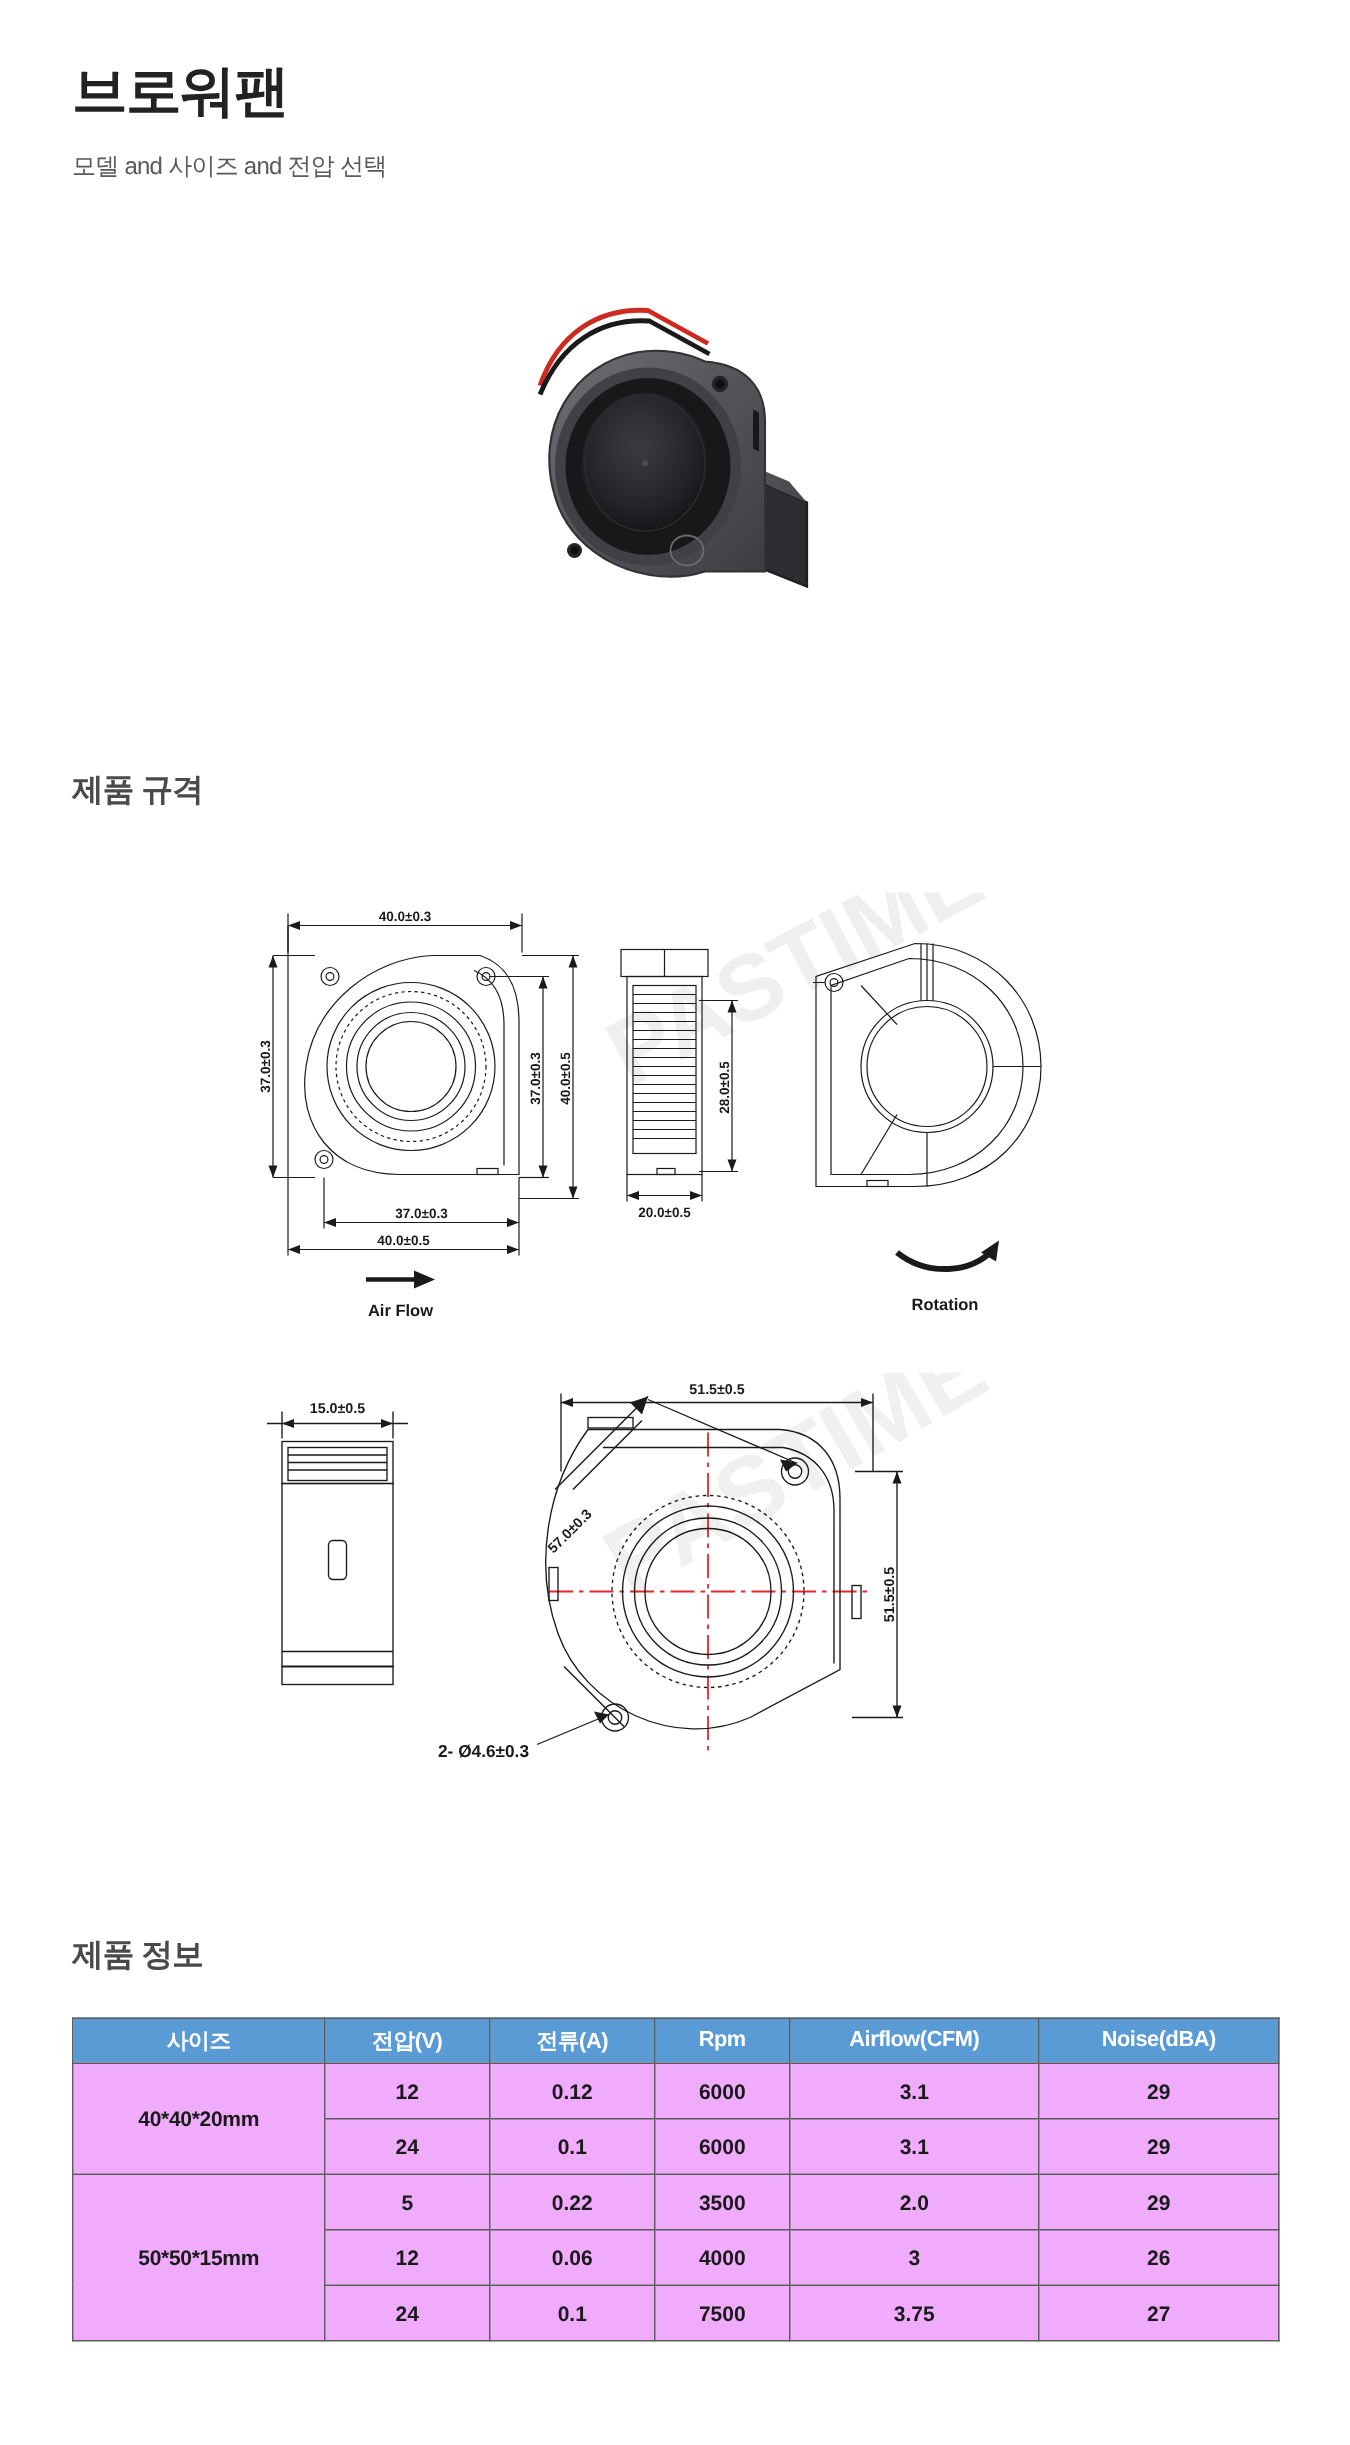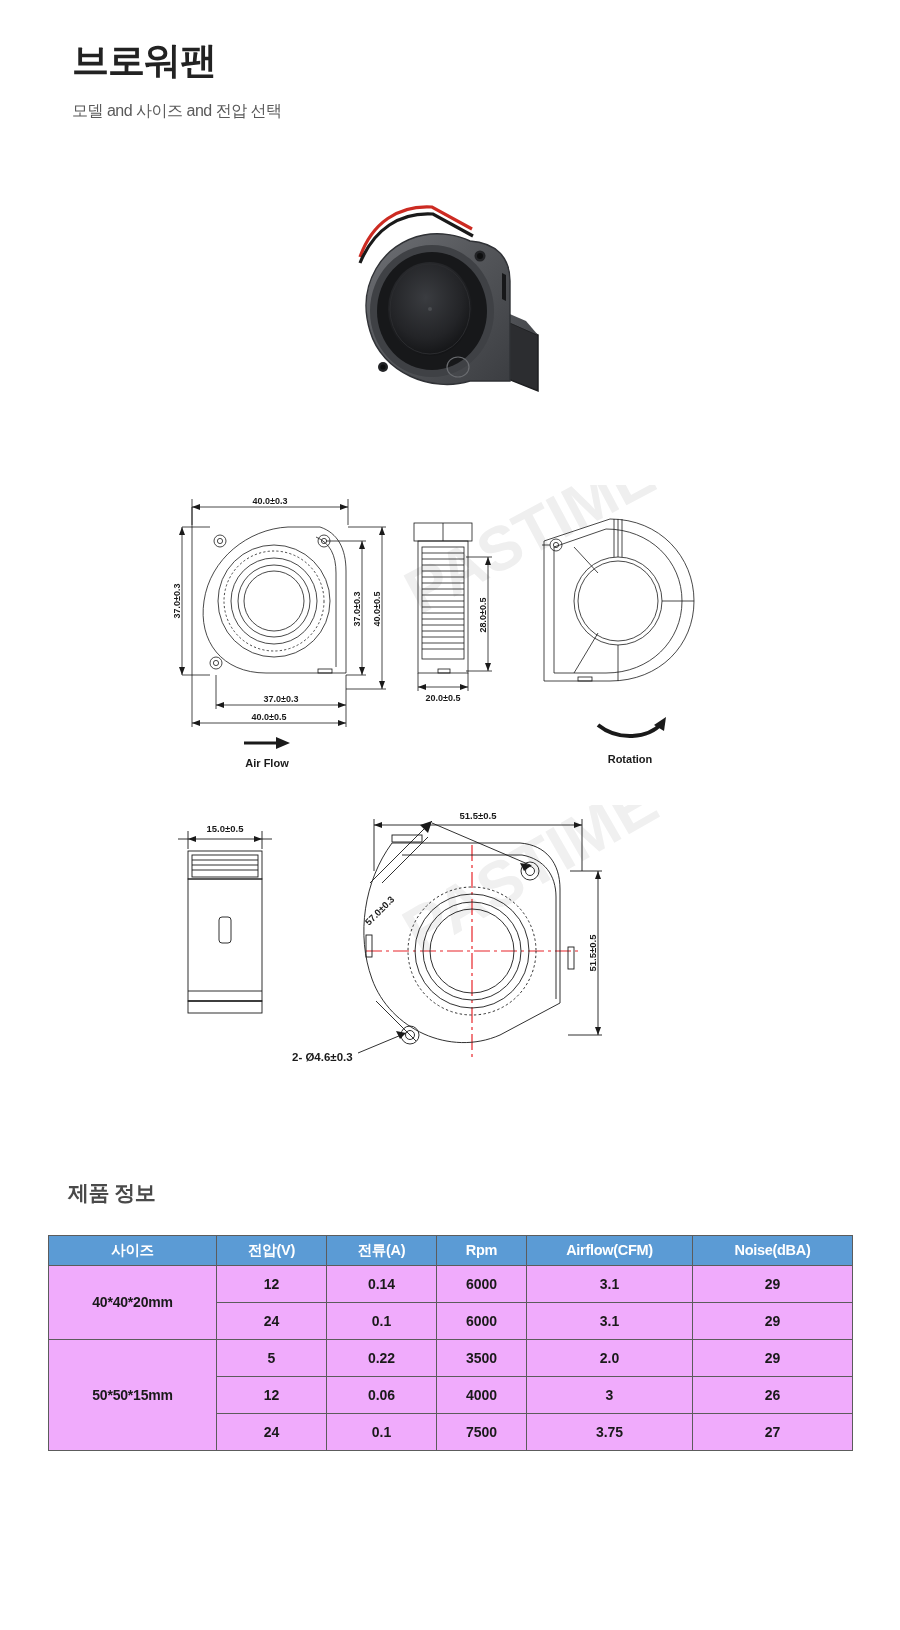--- a/index.html
+++ b/index.html
@@ -11,21 +11,21 @@
     width: 900px;
     height: 1630px;
     font-family: "Liberation Sans", "DejaVu Sans", sans-serif;
     color: #333;
     position: relative;
     overflow: hidden;
   }
   .page { width: 900px; height: 1630px; position: relative; }
 
   
-  .header { padding: 40px 0 0 72px; }
+  .header { padding: 40px 0 0 48px; }
   .page-title {
     font-size: 37px;
     font-weight: bold;
     color: #222222;
     letter-spacing: -1px;
     margin: 0 0 18px 0;
     line-height: 1.15;
   }
   .page-subtitle {
     font-size: 16px;
@@ -48,21 +48,21 @@
 
   
   .section-heading {
     font-size: 21px;
     font-weight: bold;
     color: #4a4a4a;
     padding-left: 48px;
     letter-spacing: -0.5px;
   }
   #spec-heading { margin-top: 82px; }
-  #info-heading { margin-top: 84px; margin-left: 20px; }
+  #info-heading { margin-top: 84px; }
 
   
   .drawing-block { width: 900px; position: relative; }
   #drawing-top { height: 300px; margin-top: 55px; }
   #drawing-bottom { height: 290px; margin-top: 20px; }
   .drawing-svg { display: block; margin: 0 auto; }
 
   
   .table-wrap { padding: 0 48px; margin-top: 28px; }
   table.spec-table {
@@ -152,20 +152,21 @@
         <circle cx="63" cy="182" r="5" fill="#232427"></circle>
         <circle cx="63" cy="182" r="2.6" fill="#0e0f10"></circle>
 
         <ellipse cx="138" cy="182" rx="11" ry="10" fill="none" stroke="#6a6c70" stroke-width="1.2"></ellipse>
 
         <path d="M182 88 L 186 90 L 186 116 L 182 114 Z" fill="#17181a"></path>
       </svg>
     </div>
   </div>
 
+  <div class="section-heading" id="spec-heading">제품 규격</div>
 
   <div class="drawing-block" id="drawing-top">
     <svg class="drawing-svg" width="560" height="290" viewBox="0 0 560 290">
       <g font-family="Liberation Sans, sans-serif" font-size="9" font-weight="bold" fill="#1a1a1a" stroke="none">
 
         <text x="250" y="130" font-size="62" fill="#efefef" font-weight="bold" transform="rotate(-28 250 130)">PASTIME</text>
 
         <g stroke="#1a1a1a" stroke-width="0.8" fill="none">
 
           <line x1="22" y1="22" x2="22" y2="205"></line>
@@ -415,21 +416,21 @@
           <th>Rpm</th>
           <th>Airflow(CFM)</th>
           <th>Noise(dBA)</th>
         </tr>
       </thead>
       <tbody>
 
         <tr>
           <td class="size-cell" rowspan="2">40*40*20mm</td>
           <td>12</td>
-          <td>0.14</td>
+          <td>0.12</td>
           <td>6000</td>
           <td>3.1</td>
           <td>29</td>
         </tr>
         <tr>
           <td>24</td>
           <td>0.1</td>
           <td>6000</td>
           <td>3.1</td>
           <td>29</td>

